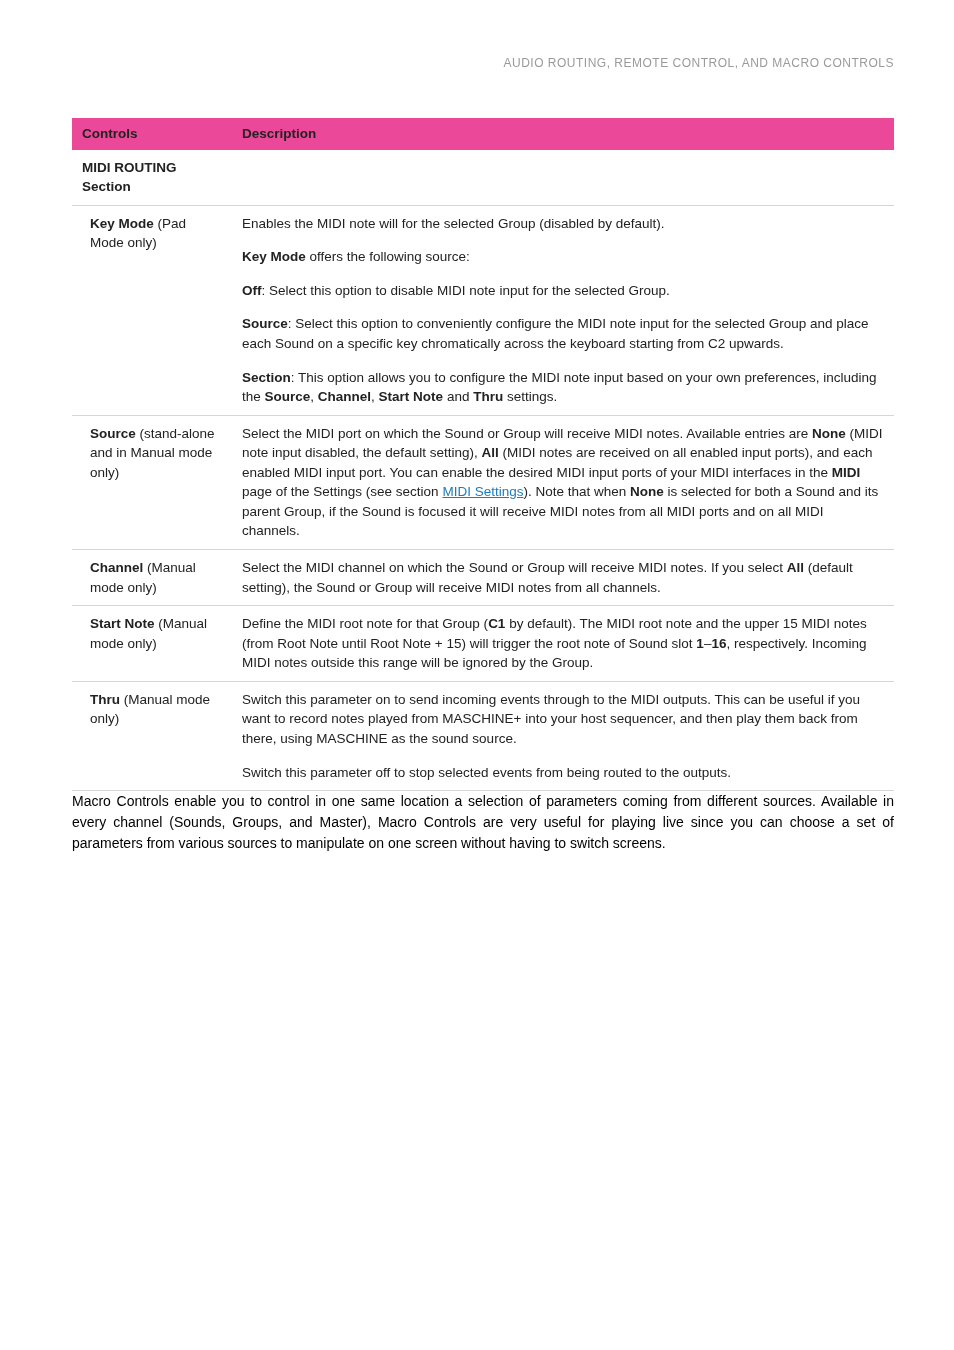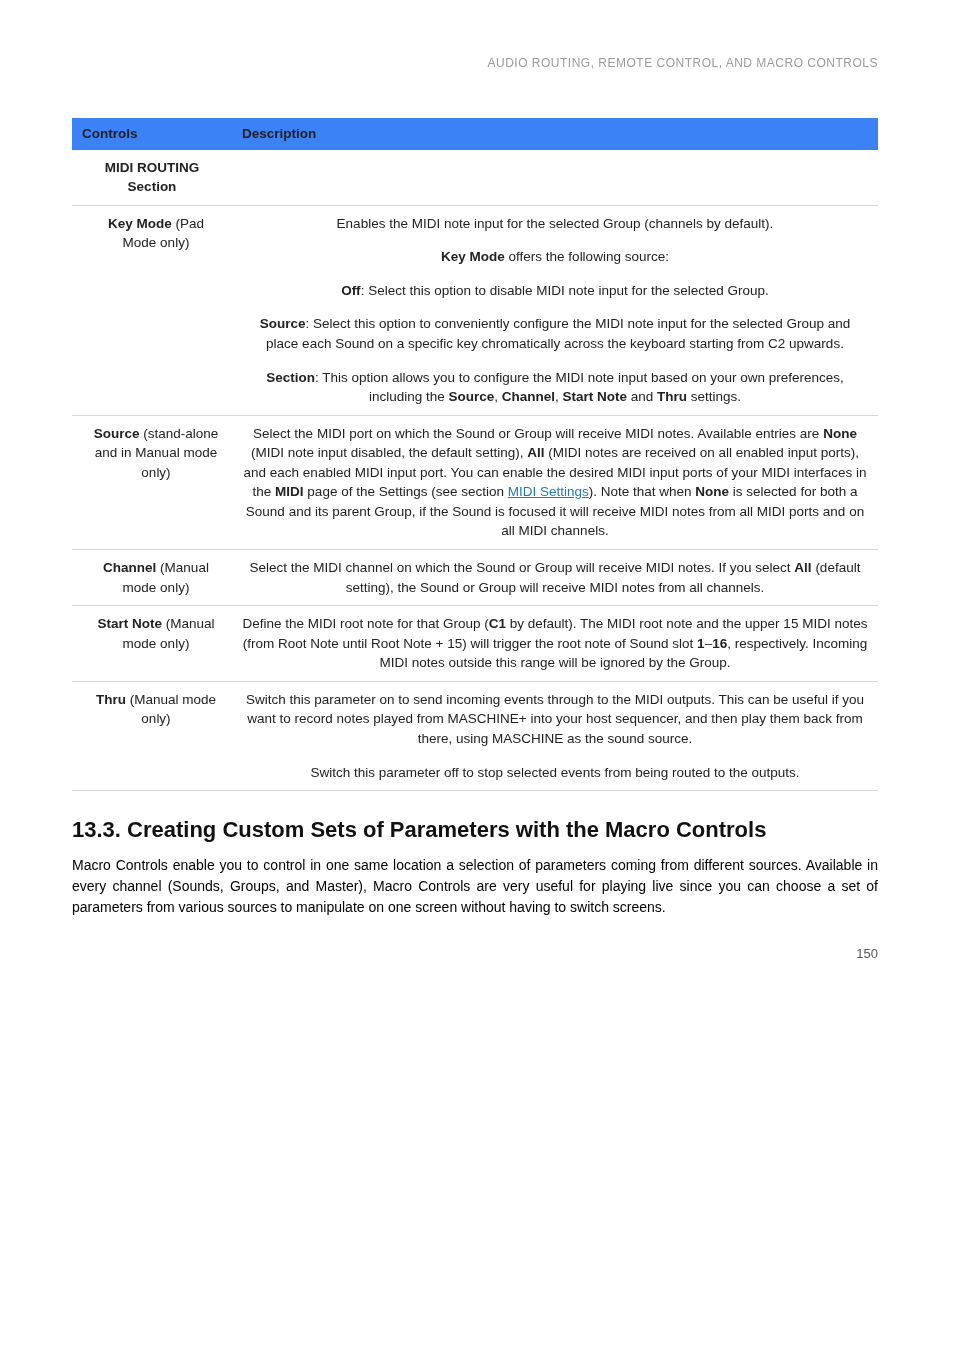--- a/index.html
+++ b/index.html
@@ -3,52 +3,51 @@
 <meta charset="utf-8">
 <style>
   * { box-sizing: border-box; margin: 0; padding: 0; }
   html, body {
     width: 954px;
     font-family: "Helvetica Neue", Arial, sans-serif;
     color: #222;
     background: #fff;
   }
   .page {
-    padding: 56px 76px 40px 72px;
+    padding: 56px 60px 40px 72px;
   }
   .running-head {
     text-align: right;
     font-size: 12px;
     letter-spacing: 0.5px;
     color: #9a9a9a;
     margin-bottom: 48px;
   }
   .intro {
     font-size: 14px;
     color: #3a3a3a;
     margin-bottom: 14px;
   }
   table.params {
     width: 100%;
     border-collapse: collapse;
     font-size: 13.5px;
     line-height: 1.45;
   }
   table.params thead th {
-    background: #3b82f6;
+    background: #ec4899;
     text-align: left;
     font-weight: 700;
     padding: 6px 10px;
     font-size: 13.5px;
   }
   table.params td {
     padding: 8px 10px;
     vertical-align: top;
     border-bottom: 1px solid #d6d6d6;
-    text-align: center;
   }
   table.params td.ctrl {
     width: 160px;
     padding-left: 18px;
   }
   table.params td.ctrl .name { font-weight: 700; }
   table.params td.ctrl .sub { font-weight: 400; }
   table.params tr.section-row td {
     font-weight: 700;
     padding-left: 10px;
@@ -96,21 +95,21 @@
       <tr class="section-row">
         <td>MIDI ROUTING Section</td>
         <td></td>
       </tr>
 
       <tr>
         <td class="ctrl">
           <span class="name">Key Mode</span><span class="sub"> (Pad Mode only)</span>
         </td>
         <td class="desc">
-          <p>Enables the MIDI note input for the selected Group (channels by default).</p>
+          <p>Enables the MIDI note will for the selected Group (disabled by default).</p>
           <p><span class="b">Key Mode</span><span> offers the following source:</span></p>
           <p><span class="b">Off</span><span>: Select this option to disable MIDI note input for the selected Group.</span></p>
           <p><span class="b">Source</span><span>: Select this option to conveniently configure the MIDI note input for the selected Group and place each Sound on a specific key chromatically across the keyboard starting from C2 upwards.</span></p>
           <p><span class="b">Section</span><span>: This option allows you to configure the MIDI note input based on your own preferences, including the </span><span class="b">Source</span><span>, </span><span class="b">Channel</span><span>, </span><span class="b">Start Note</span><span> and </span><span class="b">Thru</span><span> settings.</span></p>
         </td>
       </tr>
 
       <tr>
         <td class="ctrl">
           <span class="name">Source</span><span class="sub"> (stand-alone and in Manual mode only)</span>
@@ -144,18 +143,16 @@
         </td>
         <td class="desc">
           <p>Switch this parameter on to send incoming events through to the MIDI outputs. This can be useful if you want to record notes played from MASCHINE+ into your host sequencer, and then play them back from there, using MASCHINE as the sound source.</p>
           <p>Switch this parameter off to stop selected events from being routed to the outputs.</p>
         </td>
       </tr>
 
     </tbody>
   </table>
 
-  <h2 class="section-title">13.3. Creating Custom Sets of Parameters with the Macro Controls</h2>
   <p class="body-text">Macro Controls enable you to control in one same location a selection of parameters coming from different sources. Available in every channel (Sounds, Groups, and Master), Macro Controls are very useful for playing live since you can choose a set of parameters from various sources to manipulate on one screen without having to switch screens.</p>
 
-  <div class="pagenum">150</div>
 
 </div>
 
 </body></html>

